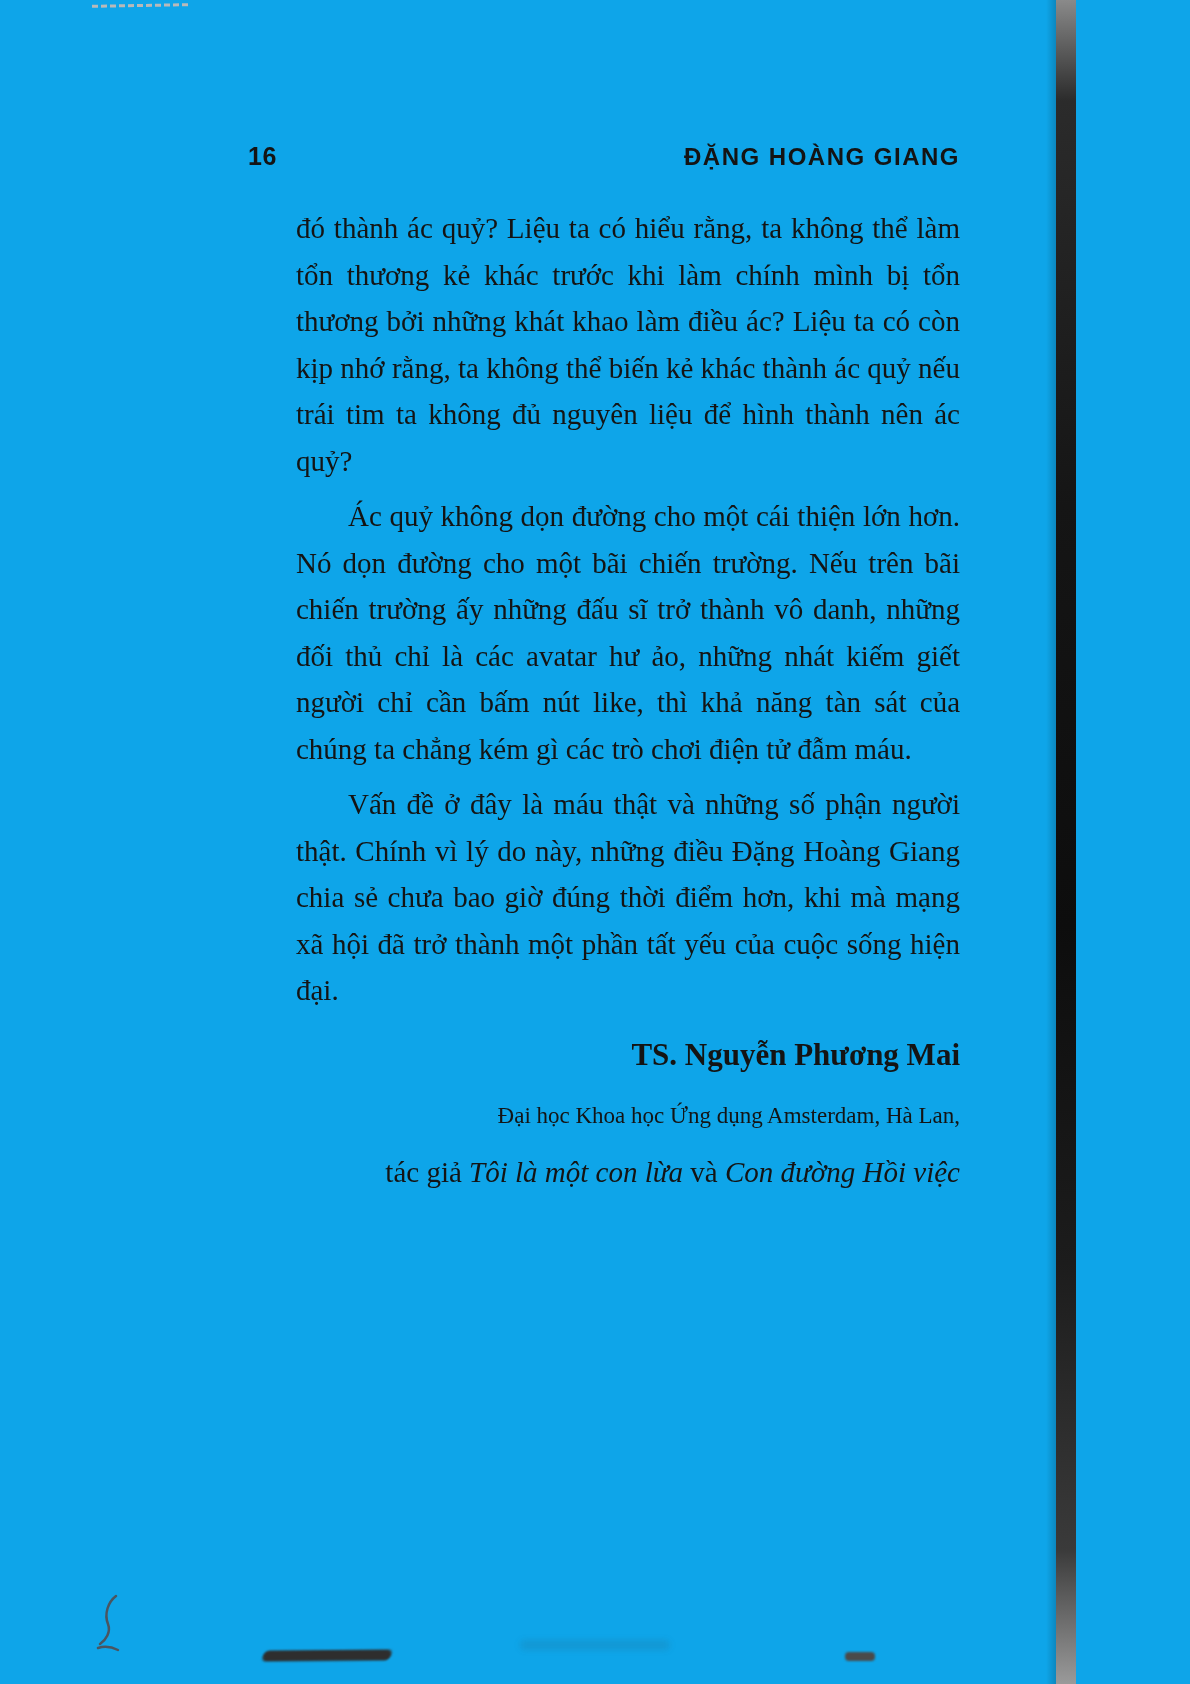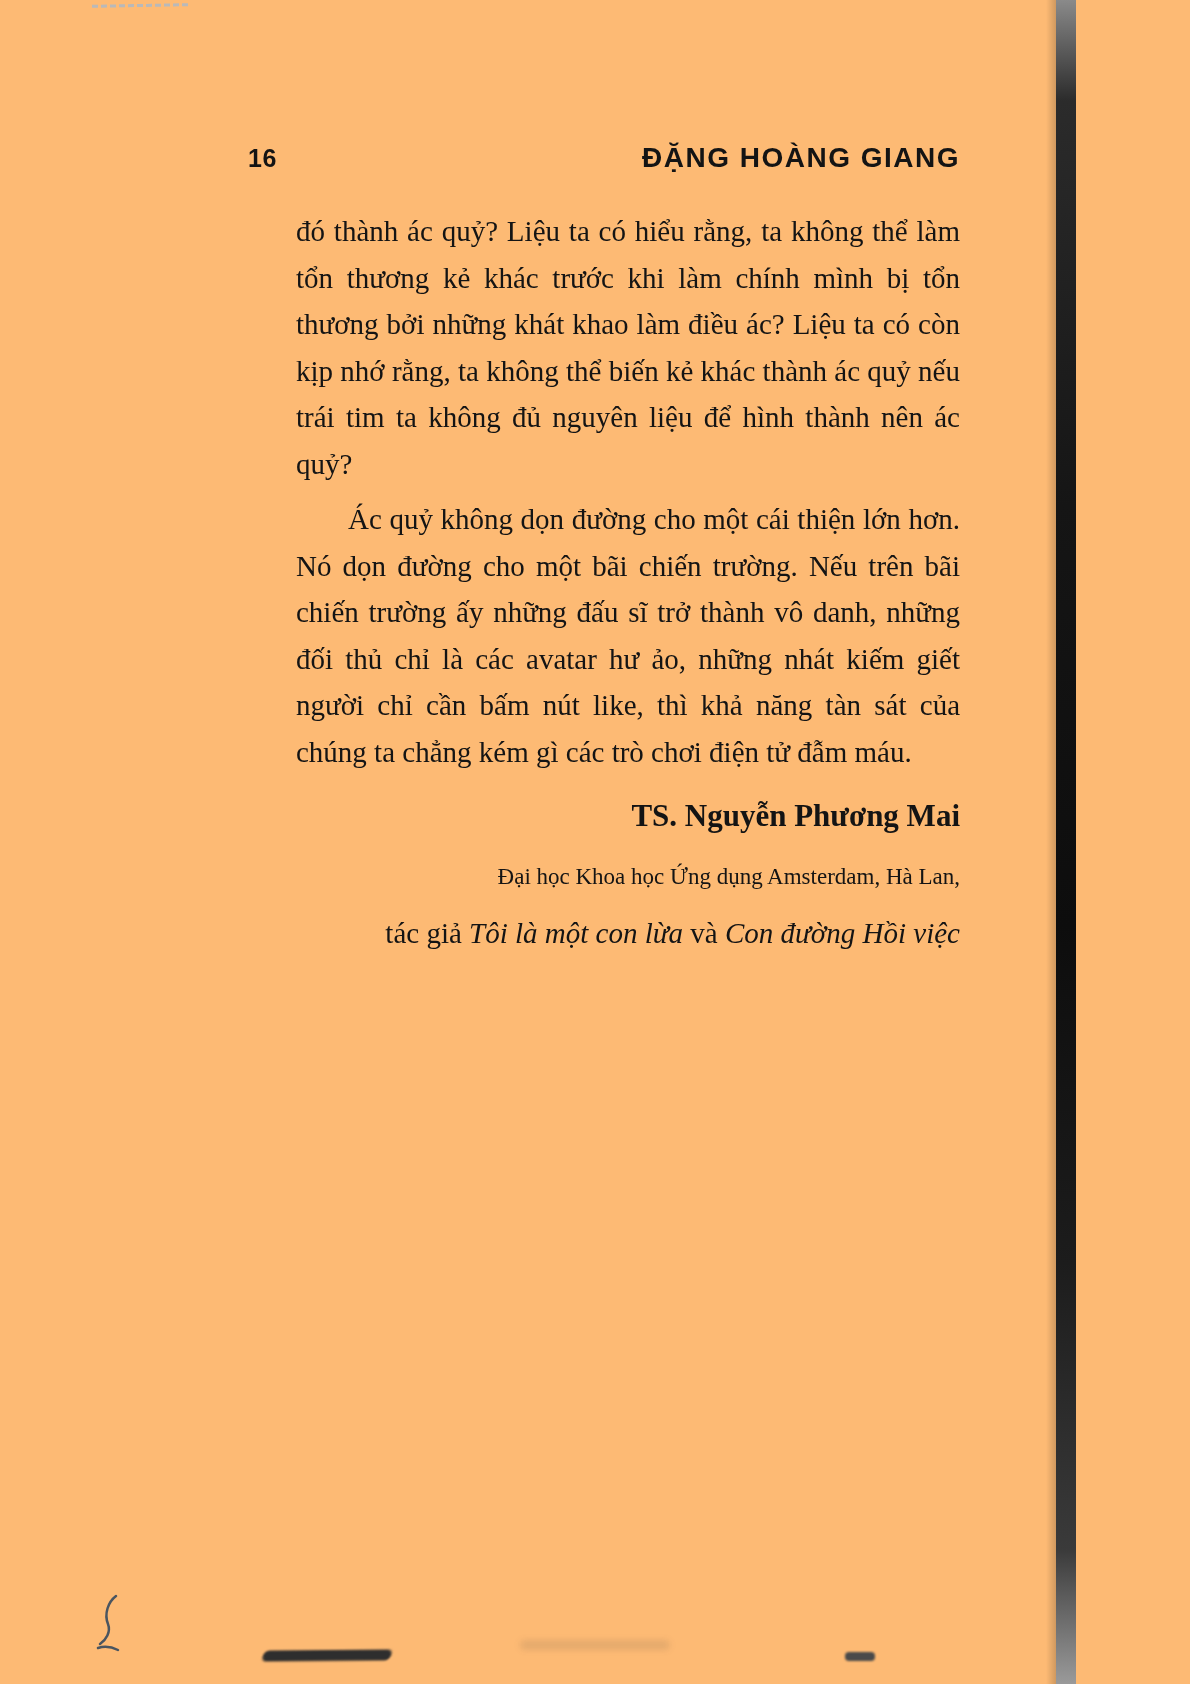--- a/index.html
+++ b/index.html
@@ -4,21 +4,21 @@
 <style>
   html, body {
     margin: 0;
     padding: 0;
     background: #ffffff;
   }
   .page {
     position: relative;
     width: 1190px;
     height: 1684px;
-    background: #fdba74;
+    background: #0ea5e9;
     overflow: hidden;
     font-family: "Liberation Serif", serif;
     color: #141414;
   }
   
   .edge-strip {
     position: absolute;
     top: 0;
     left: 1056px;
     width: 20px;
@@ -57,21 +57,21 @@
     align-items: baseline;
     font-family: "Liberation Sans", sans-serif;
     font-weight: 700;
     margin-bottom: 34px;
   }
   .pagenum {
     font-size: 25px;
     letter-spacing: 0.5px;
   }
   .runtitle {
-    font-size: 28px;
+    font-size: 24px;
     letter-spacing: 1.5px;
   }
   .bodytext {
     font-size: 29px;
     line-height: 46.5px;
     text-align: justify;
     margin-left: 48px;
   }
   .para {
     margin: 0 0 9px 0;
@@ -150,20 +150,21 @@
   <div class="content">
 
     <header class="running-head">
       <span class="pagenum">16</span>
       <span class="runtitle">ĐẶNG HOÀNG GIANG</span>
     </header>
 
     <main class="bodytext">
       <p class="para noindent">đó thành ác quỷ? Liệu ta có hiểu rằng, ta không thể làm tổn thương kẻ khác trước khi làm chính mình bị tổn thương bởi những khát khao làm điều ác? Liệu ta có còn kịp nhớ rằng, ta không thể biến kẻ khác thành ác quỷ nếu trái tim ta không đủ nguyên liệu để hình thành nên ác quỷ?</p>
       <p class="para indent">Ác quỷ không dọn đường cho một cái thiện lớn hơn. Nó dọn đường cho một bãi chiến trường. Nếu trên bãi chiến trường ấy những đấu sĩ trở thành vô danh, những đối thủ chỉ là các avatar hư ảo, những nhát kiếm giết người chỉ cần bấm nút like, thì khả năng tàn sát của chúng ta chẳng kém gì các trò chơi điện tử đẫm máu.</p>
+      <p class="para indent">Vấn đề ở đây là máu thật và những số phận người thật. Chính vì lý do này, những điều Đặng Hoàng Giang chia sẻ chưa bao giờ đúng thời điểm hơn, khi mà mạng xã hội đã trở thành một phần tất yếu của cuộc sống hiện đại.</p>
     </main>
 
     <div class="signature">
       <div class="sig-name">TS. Nguyễn Phương Mai</div>
       <div class="sig-affiliation">Đại học Khoa học Ứng dụng Amsterdam, Hà Lan,</div>
       <div class="sig-credit"><span>tác giả </span><em>Tôi là một con lừa</em><span> và </span><em>Con đường Hồi việc</em></div>
     </div>
 
   </div>
 

